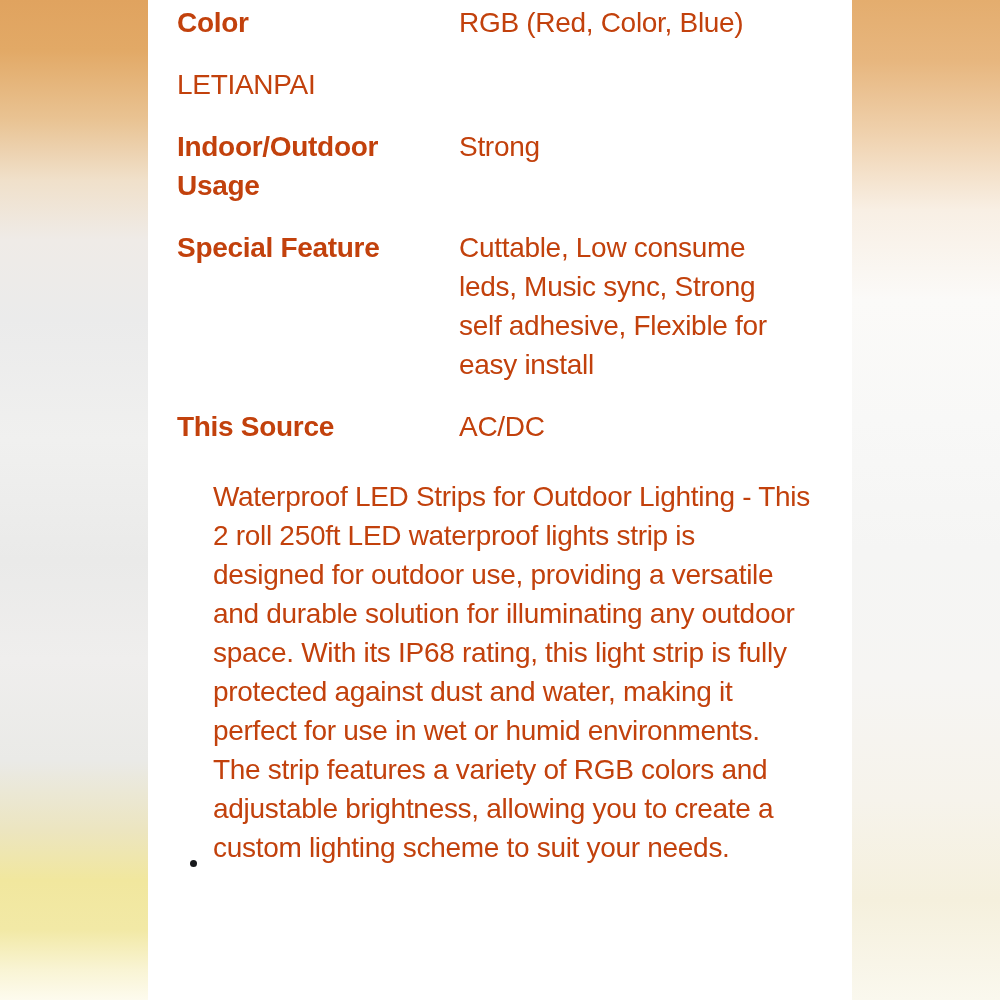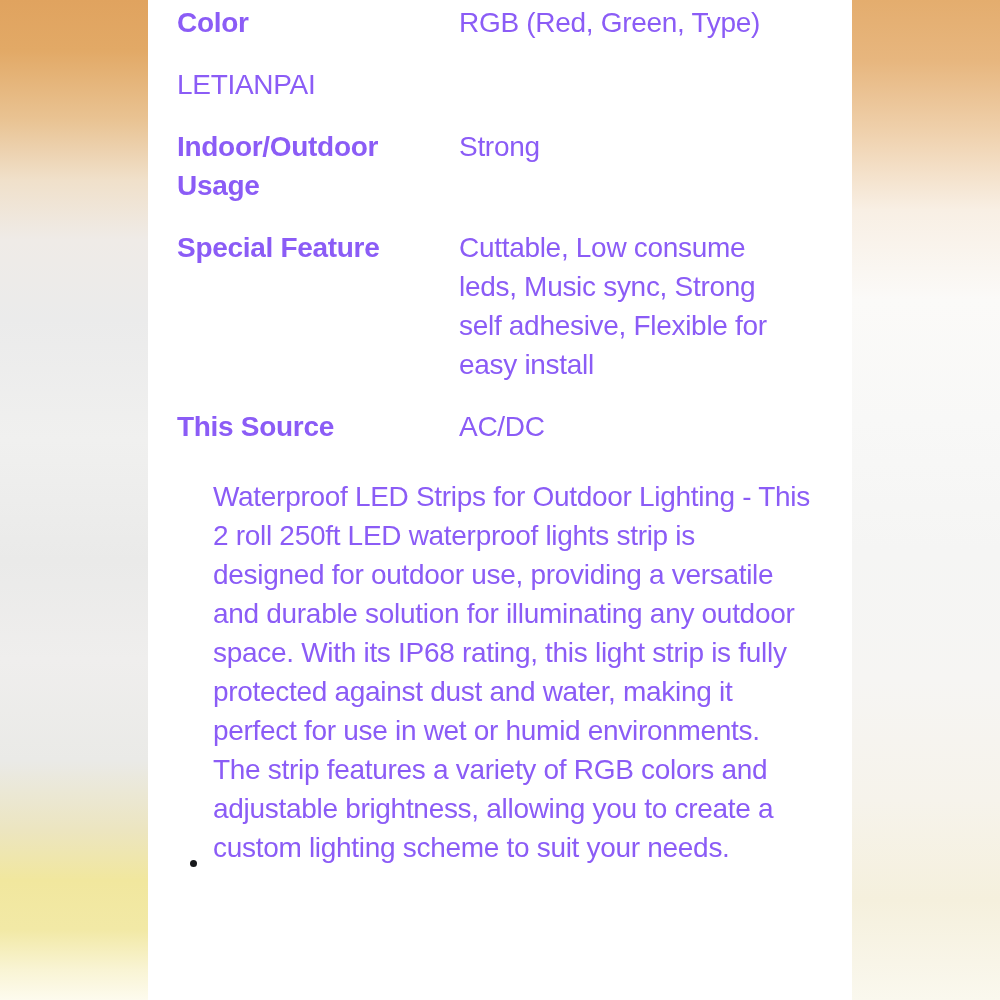--- a/index.html
+++ b/index.html
@@ -55,21 +55,21 @@
       #f6f3eb 80%,
       #f5f0dd 90%,
       #faf8ee 100%);
   }
   .panel {
     position: absolute;
     left: 148px; top: 0;
     width: 704px; height: 1000px;
     box-sizing: border-box;
     background: #ffffff;
-    color: #8b5cf6;
+    color: #c2410c;
     padding: 3px 30px 0 29px;
     font-size: 28px;
     line-height: 39px;
     letter-spacing: -0.3px;
     overflow: hidden;
   }
   .spec-row {
     display: flex;
     align-items: flex-start;
     margin-bottom: 23px;
@@ -111,21 +111,21 @@
 <div class="stage">
   <div class="backdrop-left"></div>
   <div class="backdrop-right"></div>
 
   <div class="panel">
 
     <div class="specs">
 
       <div class="spec-row">
         <div class="spec-label">Color</div>
-        <div class="spec-value">RGB (Red, Green, Type)</div>
+        <div class="spec-value">RGB (Red, Color, Blue)</div>
       </div>
 
       <div class="spec-row">
         <div class="spec-value">LETIANPAI</div>
       </div>
 
       <div class="spec-row">
         <div class="spec-label">Indoor/Outdoor Usage</div>
         <div class="spec-value">Strong</div>
       </div>

